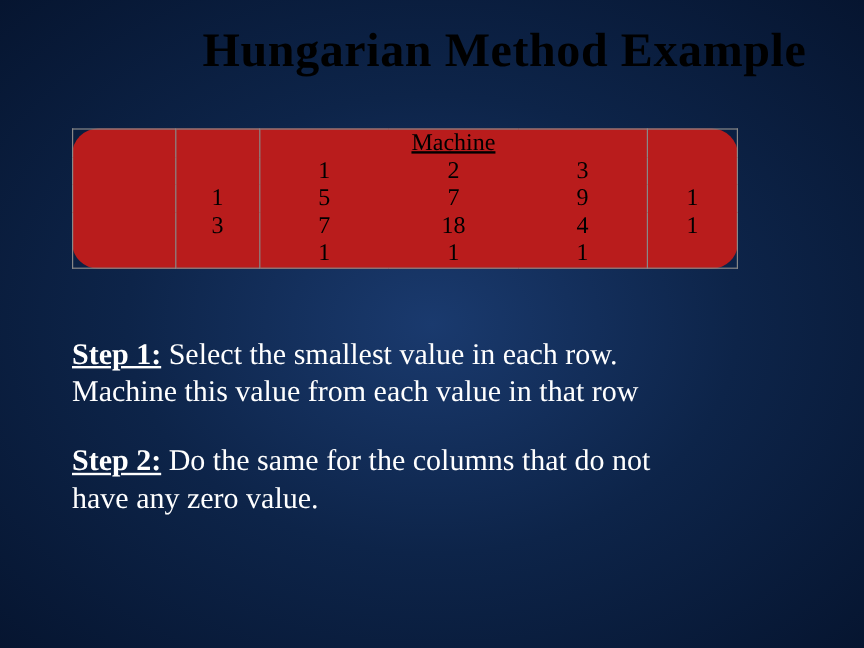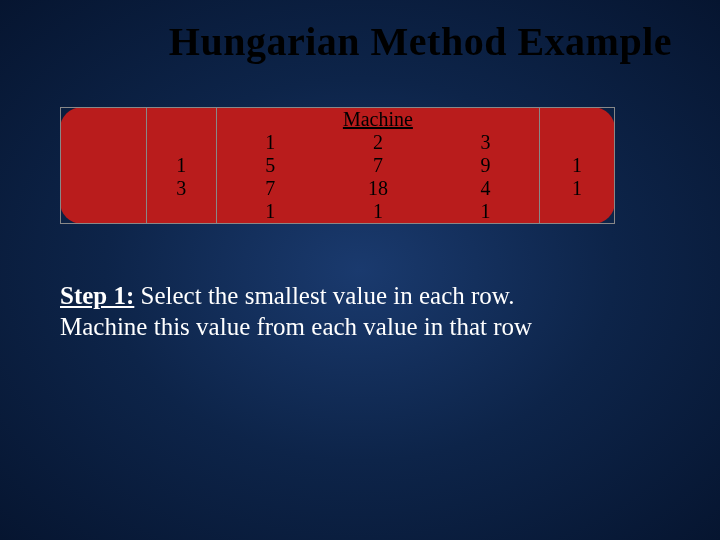--- a/index.html
+++ b/index.html
@@ -114,15 +114,19 @@
       </tr>
     </tbody>
       </table>
   </div>
 
   <div class="steps">
     <p>
       <span class="bold underline">Step 1:</span><span>  Select the smallest value in each row.</span><br>
       <span>Machine this value from each value in that row</span>
     </p>
+    <p>
+      <span class="bold underline">Step 2:</span><span> Do the same for the columns that do not</span><br>
+      <span>have any zero value.</span>
+    </p>
   </div>
 
 </div>
 
 </body></html>

